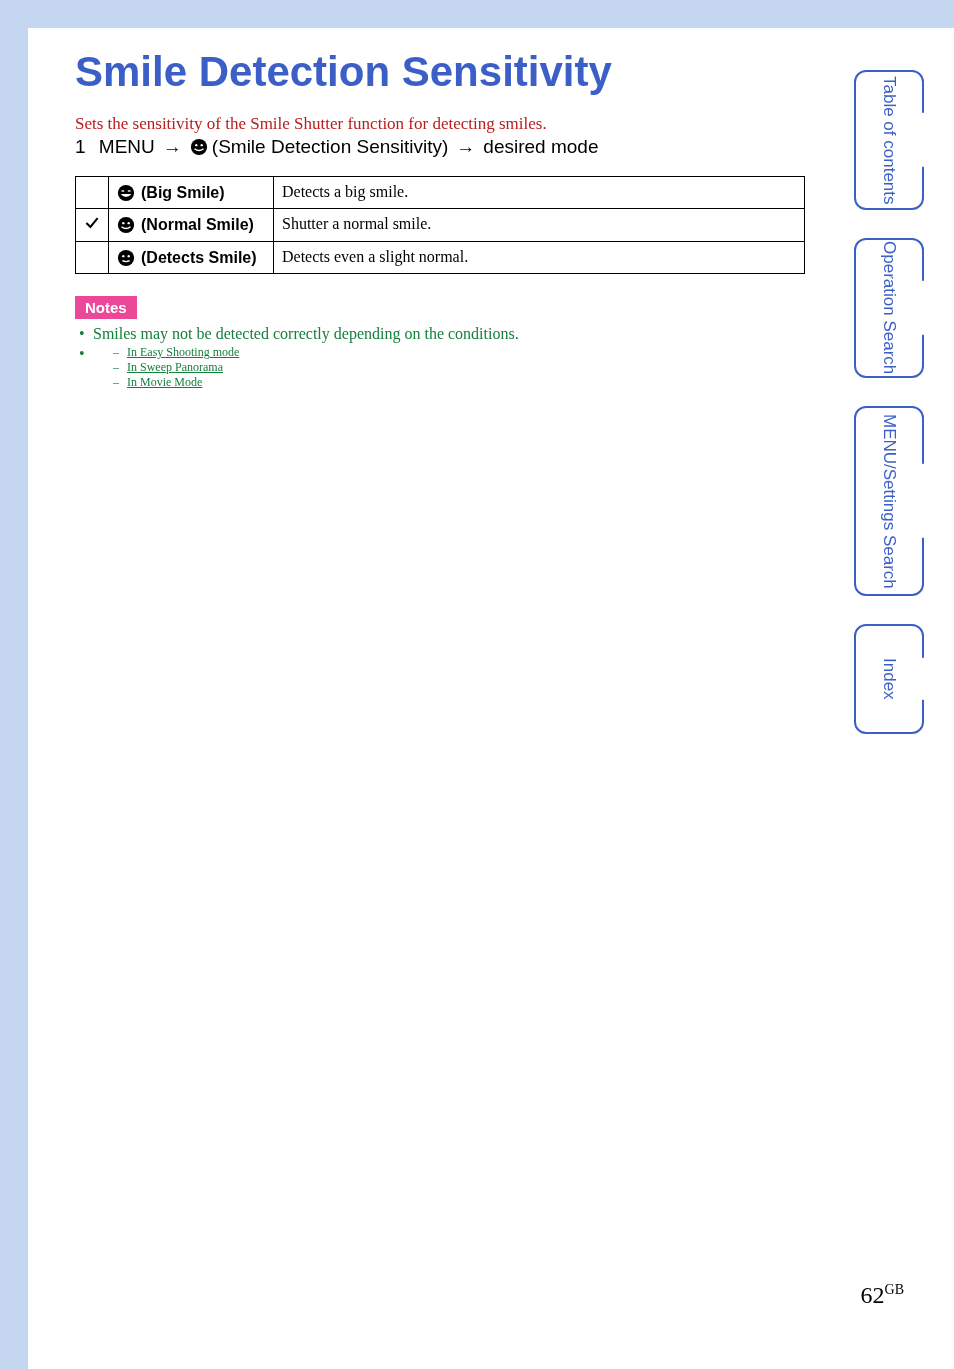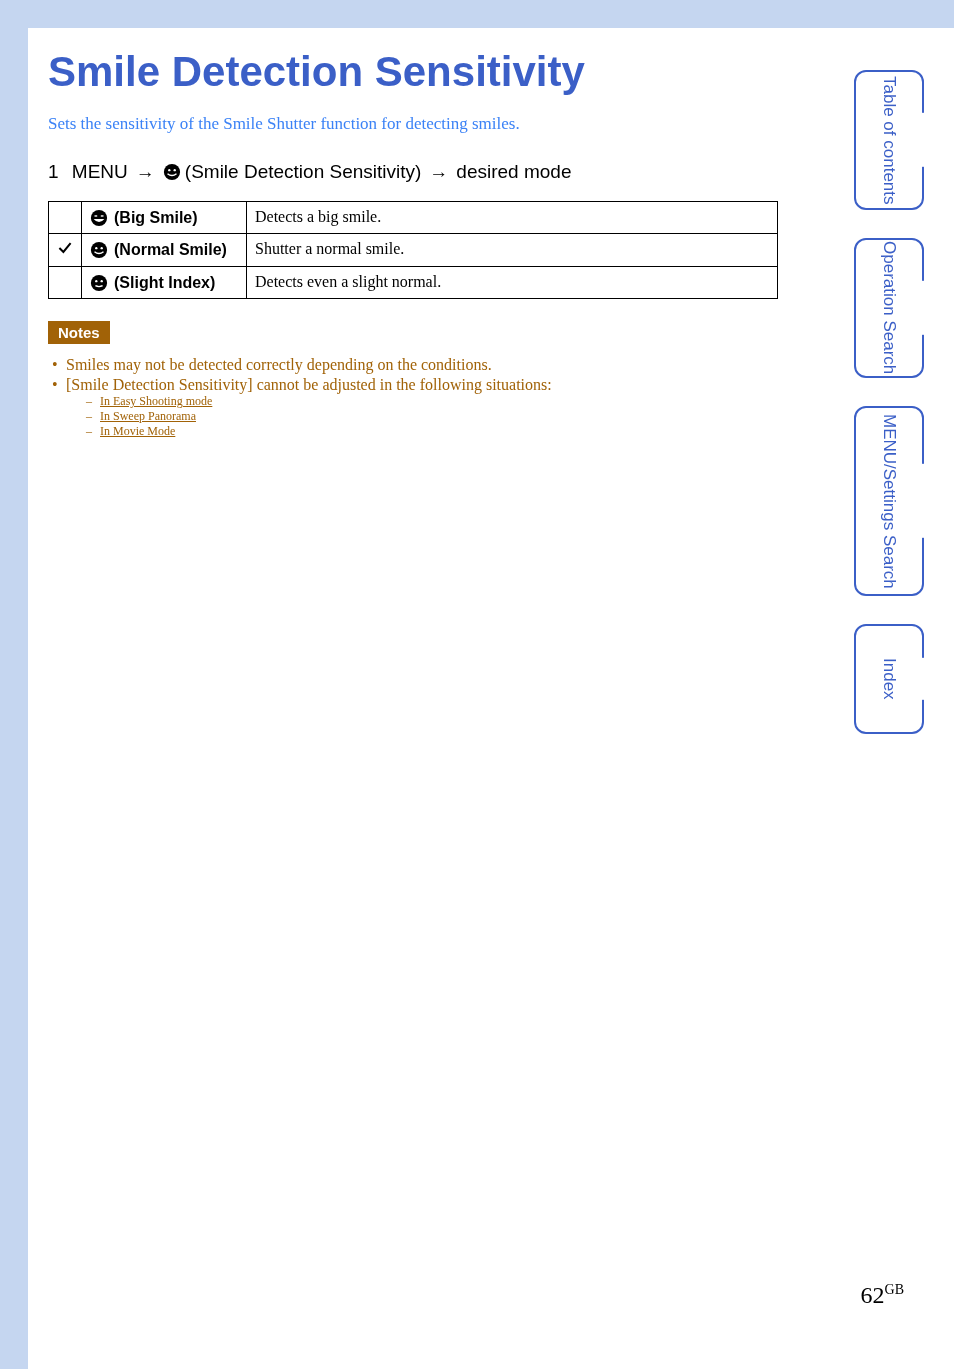--- a/index.html
+++ b/index.html
@@ -21,35 +21,35 @@
     }
     .left-bar {
       position: absolute;
       left: 0;
       top: 0;
       width: 28px;
       height: 100%;
       background: #c5d6f0;
     }
     .content {
-      padding: 20px 0 0 48px;
+      padding: 20px 0 0 75px;
       width: 830px;
     }
     h1 {
       color: #3b5fc7;
       font-size: 42px;
       font-weight: bold;
       margin-bottom: 18px;
       font-family: Arial, Helvetica, sans-serif;
     }
     .intro {
       font-family: "Times New Roman", Times, serif;
       font-size: 17px;
-      color: #3b82f6;
-      margin-bottom: 27px;
+      color: #b91c1c;
+      margin-bottom: 2px;
     }
     .step {
       font-family: Arial, Helvetica, sans-serif;
       font-size: 19px;
       color: #000;
       margin-bottom: 18px;
       display: flex;
       align-items: center;
       gap: 4px;
       flex-wrap: wrap;
@@ -91,36 +91,36 @@
     .label-flex {
       display: flex;
       align-items: center;
       gap: 6px;
     }
     .label-text {
       line-height: 1.2;
     }
     .notes-badge {
       display: inline-block;
-      background: #a16207;
+      background: #ec4899;
       color: #fff;
       font-family: Arial, Helvetica, sans-serif;
       font-weight: bold;
       font-size: 15px;
       padding: 3px 10px;
-      margin-bottom: 12px;
+      margin-bottom: 6px;
     }
     ul.notes-list {
       list-style: none;
       padding-left: 4px;
     }
     ul.notes-list > li {
       font-family: "Times New Roman", Times, serif;
       font-size: 16px;
-      color: #a16207;
+      color: #15803d;
       margin-bottom: 2px;
       padding-left: 14px;
       position: relative;
     }
     ul.notes-list > li::before {
       content: "•";
       position: absolute;
       left: 0;
     }
     ul.sub-list {
@@ -269,33 +269,32 @@
       <td class="label-col">
         <div class="label-flex">
           <span class="smile-icon-inline">
             <svg viewBox="0 0 20 20">
                   <circle cx="10" cy="10" r="9" fill="#000"></circle>
                   <circle cx="7" cy="8" r="1.3" fill="#fff"></circle>
                   <circle cx="13" cy="8" r="1.3" fill="#fff"></circle>
                   <path d="M6 13 Q10 15 14 13" stroke="#fff" stroke-width="1.6" fill="none"></path>
                 </svg>
           </span>
-          <span class="label-text">(Slight Index)</span>
+          <span class="label-text">(Detects Smile)</span>
         </div>
       </td>
       <td class="desc-col">Detects even a slight normal.</td>
     </tr>
   </tbody>
     </table>
 
   <div class="notes-badge">Notes</div>
   <ul class="notes-list">
     <li>Smiles may not be detected correctly depending on the conditions.</li>
     <li>
-      <span>[Smile Detection Sensitivity] cannot be adjusted in the following situations:</span>
       <ul class="sub-list">
         <li>In Easy Shooting mode</li>
         <li>In Sweep Panorama</li>
         <li>In Movie Mode</li>
       </ul>
     </li>
   </ul>
 </div>
 
 <div class="side-tabs">

